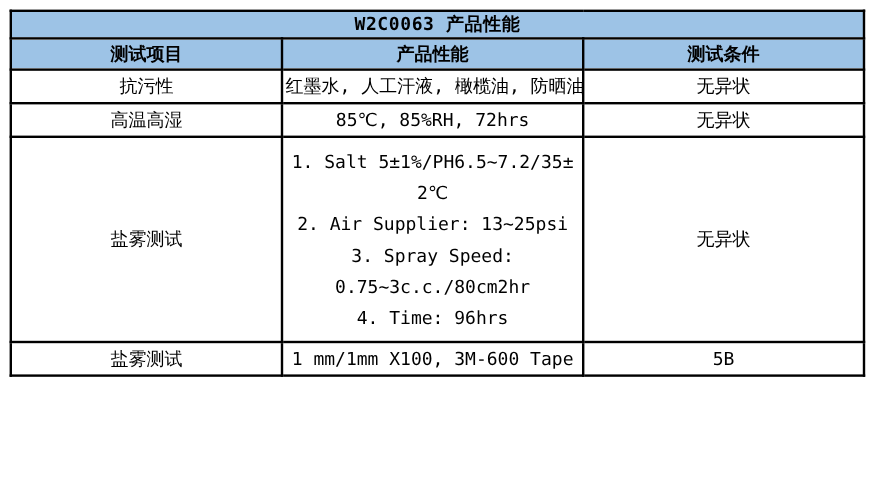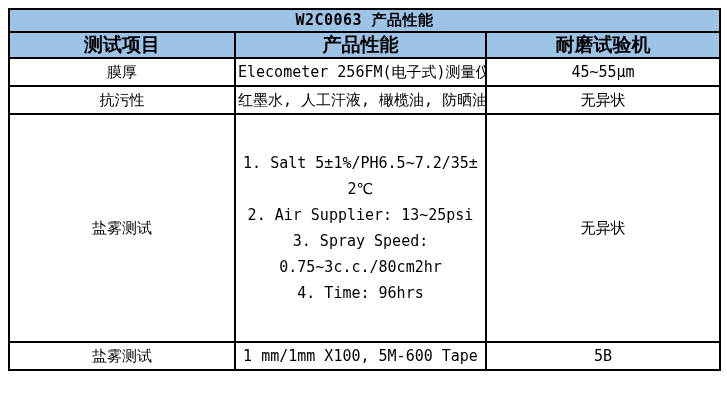--- a/index.html
+++ b/index.html
@@ -39,24 +39,24 @@
     background: var(--header-bg);
     font-weight: bold;
     height: 23px;
     font-size: 15px;
     letter-spacing: 0.5px;
   }
   .header-row th {
     background: var(--header-bg);
     font-weight: bold;
     height: 26px;
-    font-size: 19px;
+    font-size: 15px;
   }
   .body-row td { height: 28px; background: #fff; }
-  .salt-row td { height: 228px; }
+  .salt-row td { height: 171px; }
   .cond-lines { display: block; }
   .cond-line {
     display: block;
     line-height: 26px;
     white-space: nowrap;
   }
   .fit { white-space: nowrap; }
 </style>
 </head>
 <body>
@@ -68,48 +68,48 @@
       <col style="width:251px">
       <col style="width:234px">
     </colgroup>
     <thead>
       <tr class="title-row">
         <th colspan="3">W2C0063 产品性能</th>
       </tr>
       <tr class="header-row">
         <th>测试项目</th>
         <th>产品性能</th>
-        <th>耐磨试验机</th>
+        <th>测试条件</th>
       </tr>
     </thead>
     <tbody>
       <tr class="body-row">
-        <td>膜厚</td>
-        <td class="fit">Elecometer 256FM(电子式)测量仪</td>
-        <td>45~55μm</td>
+        <td>抗污性</td>
+        <td class="fit">红墨水, 人工汗液, 橄榄油, 防晒油</td>
+        <td>无异状</td>
       </tr>
       <tr class="body-row">
-        <td>抗污性</td>
-        <td class="fit">红墨水, 人工汗液, 橄榄油, 防晒油</td>
+        <td>高温高湿</td>
+        <td class="fit">85℃, 85%RH, 72hrs</td>
         <td>无异状</td>
       </tr>
       <tr class="body-row salt-row">
         <td>盐雾测试</td>
         <td>
           <span class="cond-lines">
             <span class="cond-line">1. Salt 5±1%/PH6.5~7.2/35±</span>
             <span class="cond-line">2℃</span>
             <span class="cond-line">2. Air Supplier: 13~25psi</span>
             <span class="cond-line">3. Spray Speed:</span>
             <span class="cond-line">0.75~3c.c./80cm2hr</span>
             <span class="cond-line">4. Time: 96hrs</span>
           </span>
         </td>
         <td>无异状</td>
       </tr>
       <tr class="body-row">
         <td>盐雾测试</td>
-        <td class="fit">1 mm/1mm X100, 5M-600 Tape</td>
+        <td class="fit">1 mm/1mm X100, 3M-600 Tape</td>
         <td>5B</td>
       </tr>
     </tbody>
   </table>
 </div>
 
 </body></html>

